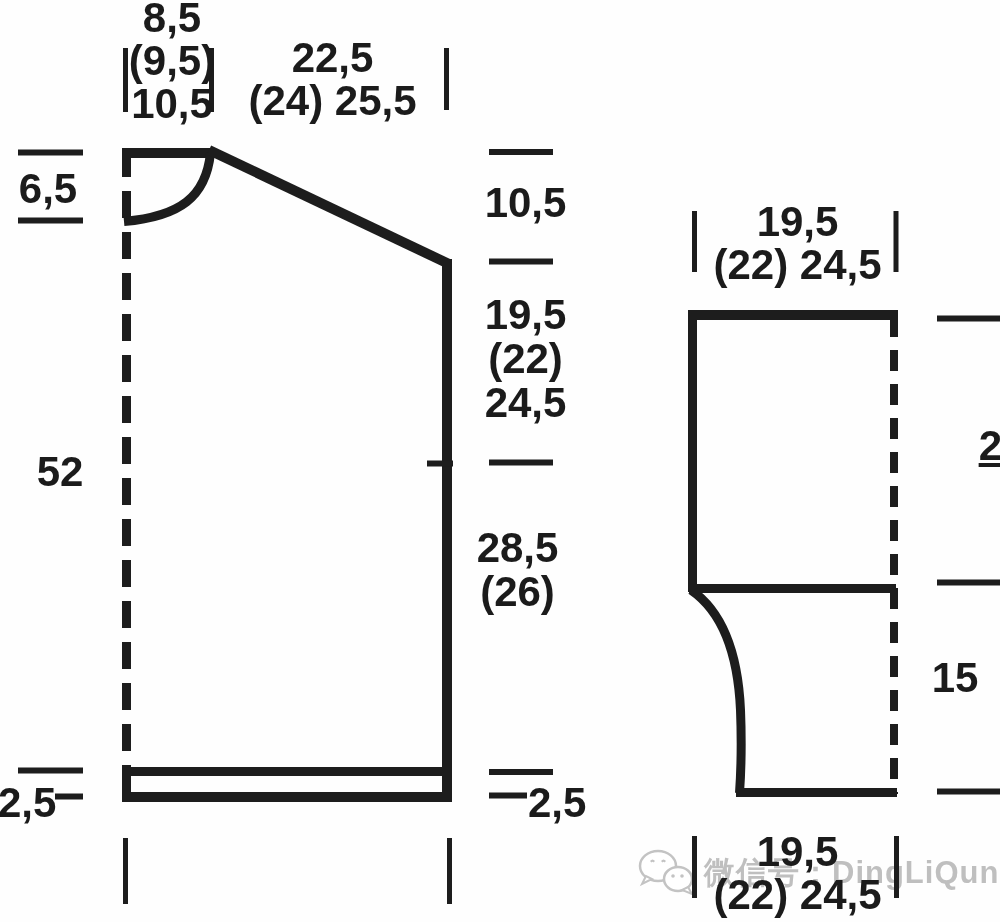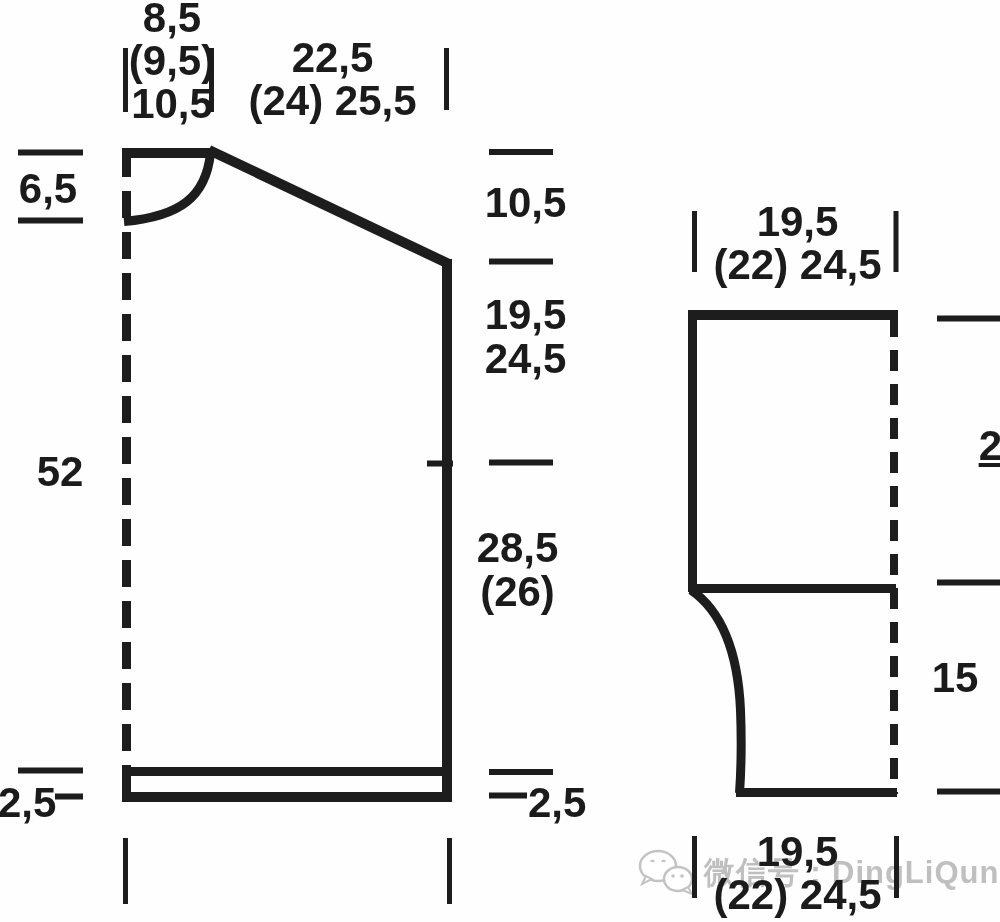--- a/index.html
+++ b/index.html
@@ -117,20 +117,21 @@
   <div class="lbl" style="left:-2px;top:781px;width:58px;">
     <span>2,5</span>
   </div>
 
   <div class="lbl" style="left:478px;top:181px;width:95px;">
     <span>10,5</span>
   </div>
 
   <div class="lbl tight" style="left:478px;top:293px;width:95px;">
     <span>19,5</span>
+    <span>(22)</span>
     <span>24,5</span>
   </div>
 
   <div class="lbl tight" style="left:470px;top:526px;width:95px;">
     <span>28,5</span>
     <span>(26)</span>
   </div>
 
   <div class="lbl" style="left:528px;top:781px;width:70px;text-align:left;">
     <span>2,5</span>

